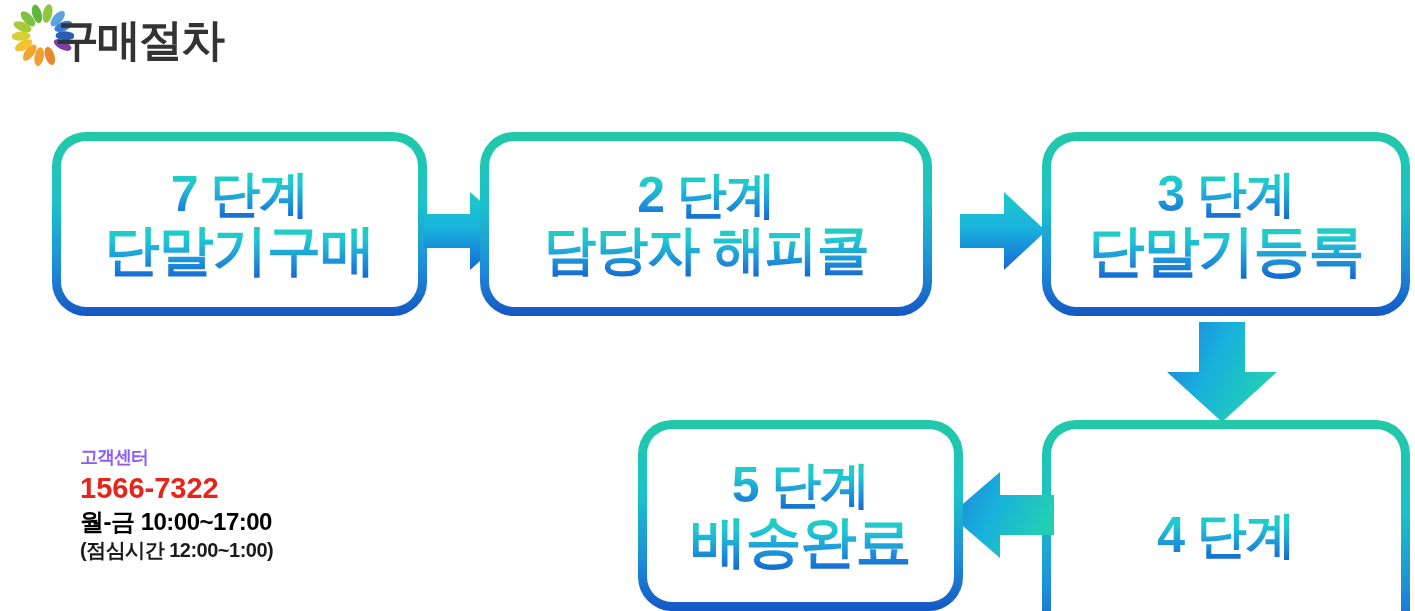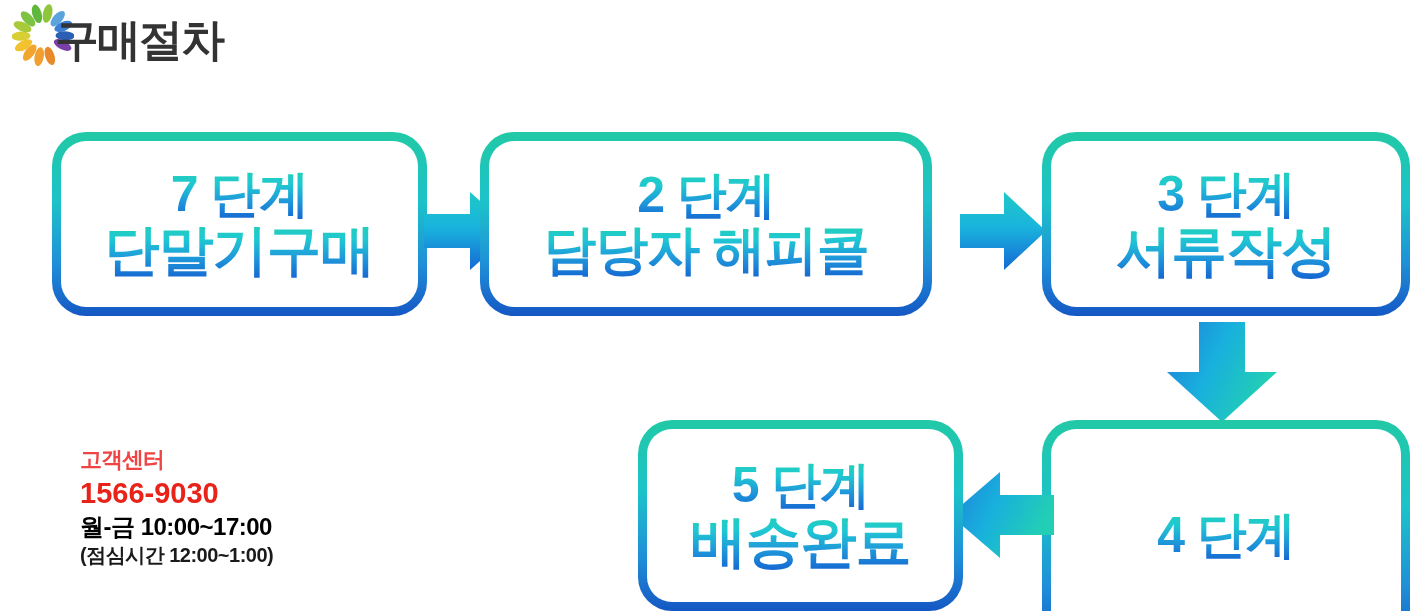--- a/index.html
+++ b/index.html
@@ -97,23 +97,23 @@
   #arrow4 { left: 950px;  top: 470px; width: 104px; height: 90px; }
 
   
   #customer-center {
     position: absolute;
     left: 80px;
     top: 446px;
     width: 300px;
   }
   #cc-title {
-    font-size: 22px;
-    font-weight: bold;
-    color: #ef4444;
+    font-size: 18px;
+    font-weight: bold;
+    color: #8b5cf6;
     letter-spacing: -1px;
     line-height: 1.25;
   }
   #cc-phone {
     font-size: 29px;
     font-weight: bold;
     color: #e8231a;
     letter-spacing: 0px;
     line-height: 1.25;
     margin-top: 1px;
@@ -218,21 +218,21 @@
         <stop offset="45%" stop-color="#19b4dd"></stop>
         <stop offset="100%" stop-color="#1668d4"></stop>
       </linearGradient>
     </defs>
     <polygon points="0,24 44,24 44,2 86,41 44,80 44,58 0,58" fill="url(#agR2)"></polygon>
   </svg>
 </div>
 
 <div class="step-box" id="box3">
   <div class="step-line step-num">3 단계</div>
-  <div class="step-line step-label">서류작성</div>
+  <div class="step-line step-label">단말기등록</div>
 </div>
 
 <div class="arrow" id="arrow3">
   <svg width="118" height="100" viewBox="0 0 118 100" xmlns="http://www.w3.org/2000/svg">
     <defs>
       <linearGradient id="agD1" x1="0" y1="0" x2="1" y2="0.45">
         <stop offset="0%" stop-color="#1f7ed8"></stop>
         <stop offset="50%" stop-color="#18b0dd"></stop>
         <stop offset="100%" stop-color="#22cfb4"></stop>
       </linearGradient>
@@ -258,16 +258,16 @@
   </svg>
 </div>
 
 <div class="step-box" id="box5">
   <div class="step-line step-num">5 단계</div>
   <div class="step-line step-label">배송완료</div>
 </div>
 
 <div id="customer-center">
   <div id="cc-title">고객센터</div>
-  <div id="cc-phone">1566-9030</div>
+  <div id="cc-phone">1566-7322</div>
   <div id="cc-hours">월-금 10:00~17:00</div>
   <div id="cc-lunch">(점심시간 12:00~1:00)</div>
 </div>
 
 </body></html>

